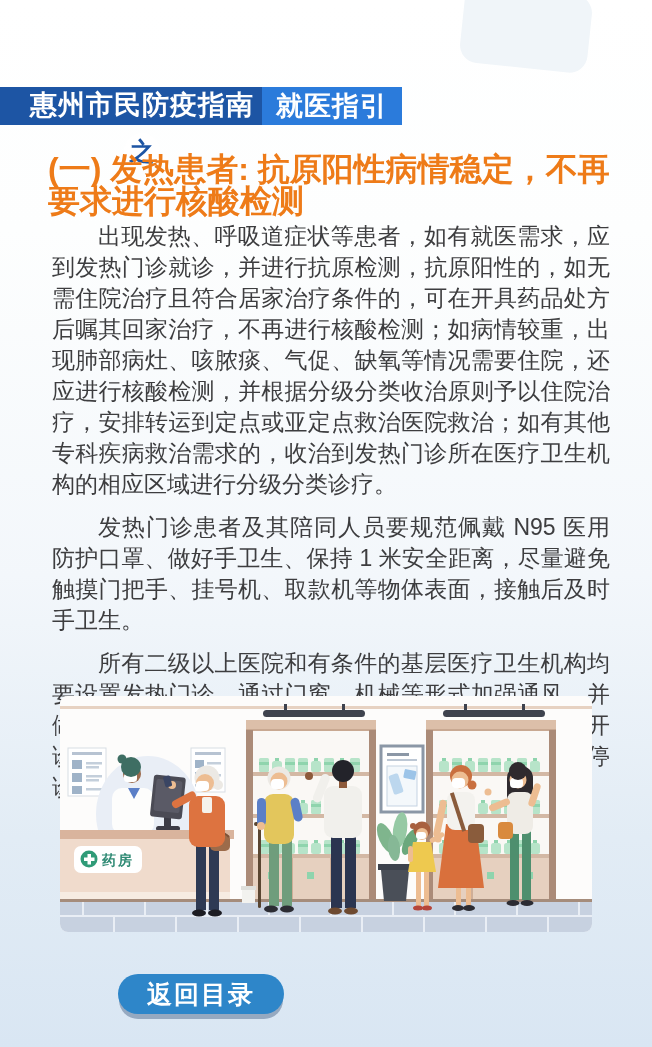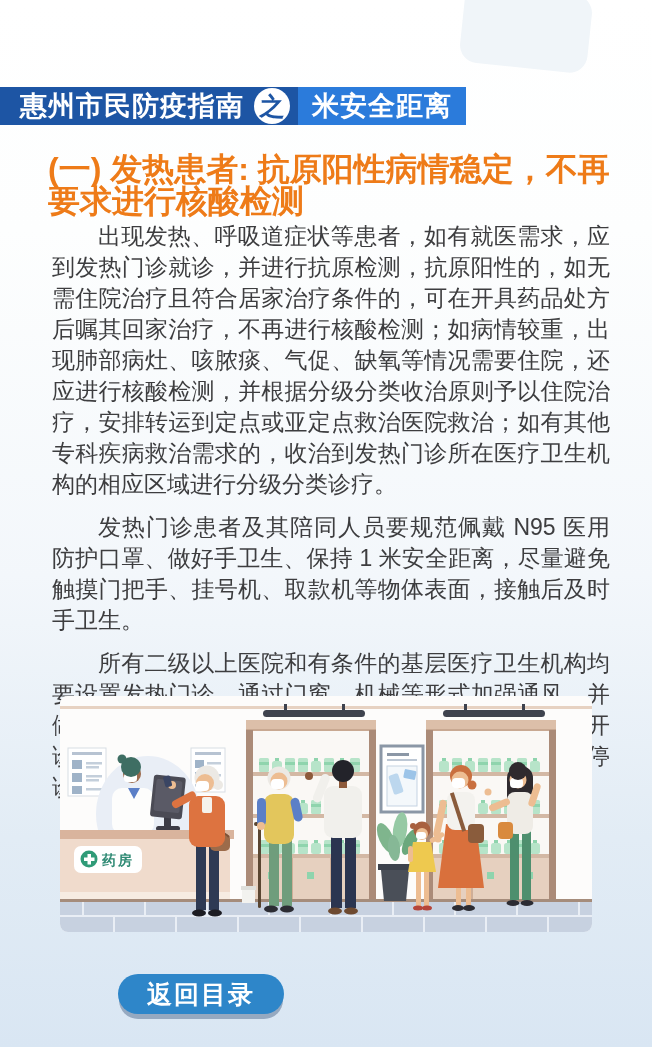--- a/index.html
+++ b/index.html
@@ -9,21 +9,21 @@
     font-family:"Liberation Sans","DejaVu Sans",sans-serif;
   }
   .corner-blob{
     position:absolute;top:-10px;right:62px;width:128px;height:78px;
     background:#f0f5f9;border-radius:18px;transform:rotate(6deg);
   }
   
   .header{position:absolute;top:87px;left:0;height:38px;display:flex;}
   .bar-dark{
     background:#1d55a4;color:#ffffff;display:flex;align-items:center;
-    padding:0 8px 0 20px;gap:10px;
+    padding:0 8px 0 30px;gap:10px;flex-direction:column;
   }
   .bar-title{font-size:27px;font-weight:bold;letter-spacing:1px;white-space:nowrap;}
   .badge{
     width:36px;height:36px;border-radius:50%;background:#ffffff;color:#1d55a4;
     font-size:25px;font-weight:bold;display:flex;align-items:center;justify-content:center;
     flex:0 0 auto;
   }
   .bar-light{
     background:#2b7bdb;color:#ffffff;font-size:27px;font-weight:bold;letter-spacing:1px;
     display:flex;align-items:center;justify-content:center;padding:0 14px;white-space:nowrap;
@@ -63,21 +63,21 @@
 <div class="page">
 
   <div class="corner-blob"></div>
 
   <header class="header">
     <div class="bar-dark">
       <span class="bar-title">惠州市民防疫指南</span>
       <span class="badge">之</span>
     </div>
     <div class="bar-light">
-      <span>米安全距离</span>
+      <span>就医指引</span>
     </div>
   </header>
 
   <h1 class="heading">(一) 发热患者: 抗原阳性病情稳定，不再要求进行核酸检测</h1>
 
   <div class="bodytext">
     <p>出现发热、呼吸道症状等患者，如有就医需求，应到发热门诊就诊，并进行抗原检测，抗原阳性的，如无需住院治疗且符合居家治疗条件的，可在开具药品处方后嘱其回家治疗，不再进行核酸检测；如病情较重，出现肺部病灶、咳脓痰、气促、缺氧等情况需要住院，还应进行核酸检测，并根据分级分类收治原则予以住院治疗，安排转运到定点或亚定点救治医院救治；如有其他专科疾病救治需求的，收治到发热门诊所在医疗卫生机构的相应区域进行分级分类诊疗。</p>
     <p>发热门诊患者及其陪同人员要规范佩戴 N95 医用防护口罩、做好手卫生、保持 1 米安全距离，尽量避免触摸门把手、挂号机、取款机等物体表面，接触后及时手卫生。</p>
     <p>所有二级以上医院和有条件的基层医疗卫生机构均要设置发热门诊，通过门窗、机械等形式加强通风，并做好应对就诊高峰的准备。发热门诊实行 24 小时开诊，未经卫生健康行政部门同意，不得擅自取消或停诊。</p>
   </div>

